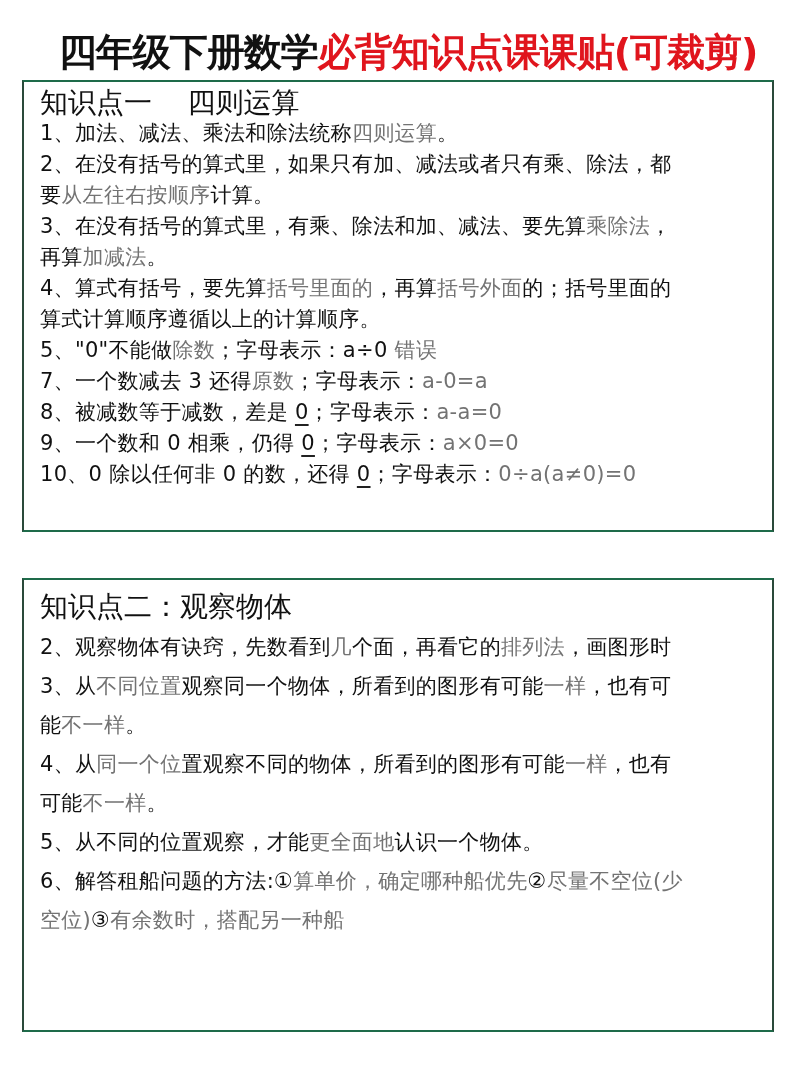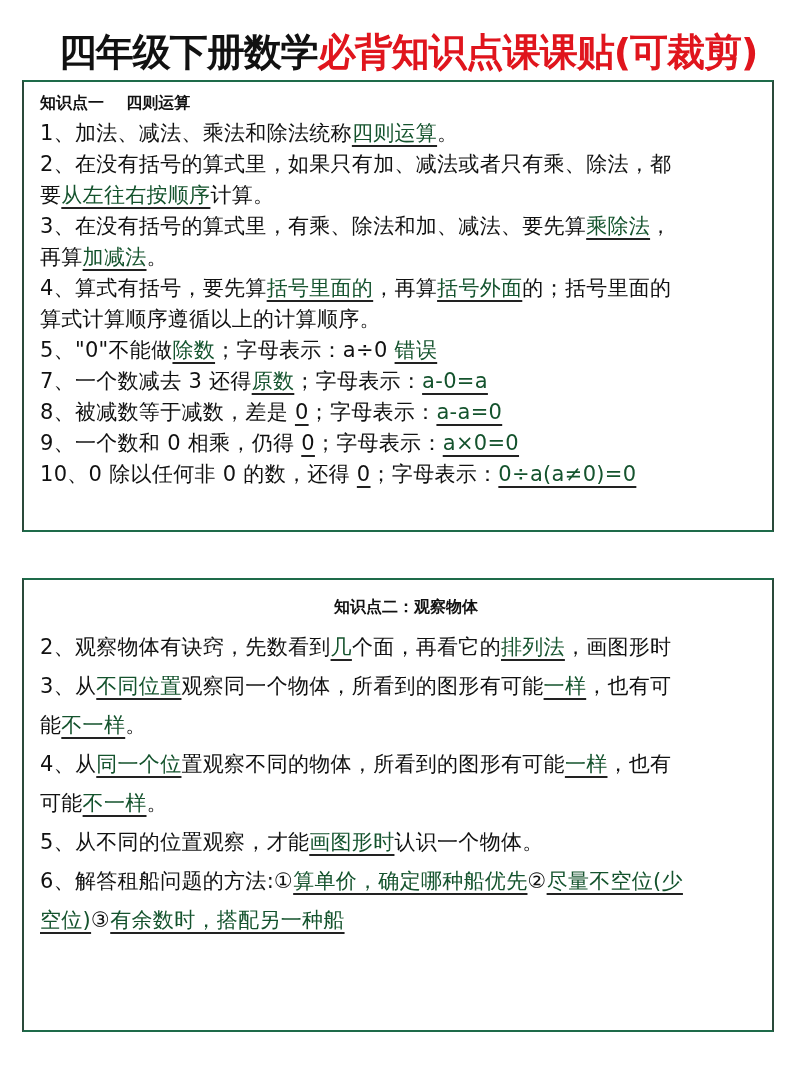--- a/index.html
+++ b/index.html
@@ -13,25 +13,25 @@
   }
   .title .black { color: #111; }
   .title .red { color: #e0151d; }
   .card {
     position: absolute; left: 22px; width: 752px; box-sizing: border-box;
     border: 2px solid #1e6b4a; border-left-color: #2a4a3a; border-right-color: #2a4a3a;
     background: #fff;
   }
   .card1 { top: 80px; height: 452px; padding: 6px 0 0 16px; }
   .card2 { top: 578px; height: 454px; padding: 8px 0 0 16px; }
-  .heading { font-size: 16px; font-weight: bold; line-height: 30px; white-space: pre; }
+  .heading { font-size: 28px; font-weight: normal; line-height: 30px; white-space: pre; }
   .line { font-size: 21px; line-height: 31px; white-space: nowrap; letter-spacing: 0.3px; }
-  .card2 .heading { line-height: 38px; margin-bottom: 2px; text-align: center; }
+  .card2 .heading { line-height: 38px; margin-bottom: 2px; }
   .card2 .line { line-height: 39px; }
-  .hl { color: #14532d; text-decoration: underline; text-decoration-color: #222; text-decoration-thickness: 2px; text-underline-offset: 5px; }
+  .hl { color: #737373; text-decoration-color: #222; text-decoration-thickness: 2px; text-underline-offset: 5px; }
   .ul { text-decoration: underline; text-decoration-color: #222; text-decoration-thickness: 2px; text-underline-offset: 5px; }
 </style>
 </head>
 <body>
 
 <div class="title">
   <span class="black">四年级下册数学</span><span class="red">必背知识点课课贴(可裁剪)</span>
 </div>
 
 <div class="card card1">
@@ -53,17 +53,17 @@
 </div>
 
 <div class="card card2">
   <div class="heading">知识点二：观察物体</div>
   <div>
       <div class="line"><span>2、观察物体有诀窍，先数看到</span><span class="hl">几</span><span>个面，再看它的</span><span class="hl">排列法</span><span>，画图形时</span></div>
       <div class="line"><span>3、从</span><span class="hl">不同位置</span><span>观察同一个物体，所看到的图形有可能</span><span class="hl">一样</span><span>，也有可</span></div>
       <div class="line"><span>能</span><span class="hl">不一样</span><span>。</span></div>
       <div class="line"><span>4、从</span><span class="hl">同一个位</span><span>置观察不同的物体，所看到的图形有可能</span><span class="hl">一样</span><span>，也有</span></div>
       <div class="line"><span>可能</span><span class="hl">不一样</span><span>。</span></div>
-      <div class="line"><span>5、从不同的位置观察，才能</span><span class="hl">画图形时</span><span>认识一个物体。</span></div>
+      <div class="line"><span>5、从不同的位置观察，才能</span><span class="hl">更全面地</span><span>认识一个物体。</span></div>
       <div class="line"><span>6、解答租船问题的方法:①</span><span class="hl">算单价，确定哪种船优先</span><span>②</span><span class="hl">尽量不空位(少</span></div>
       <div class="line"><span class="hl">空位)</span><span>③</span><span class="hl">有余数时，搭配另一种船</span></div>
     </div>
 </div>
 
 </body></html>

